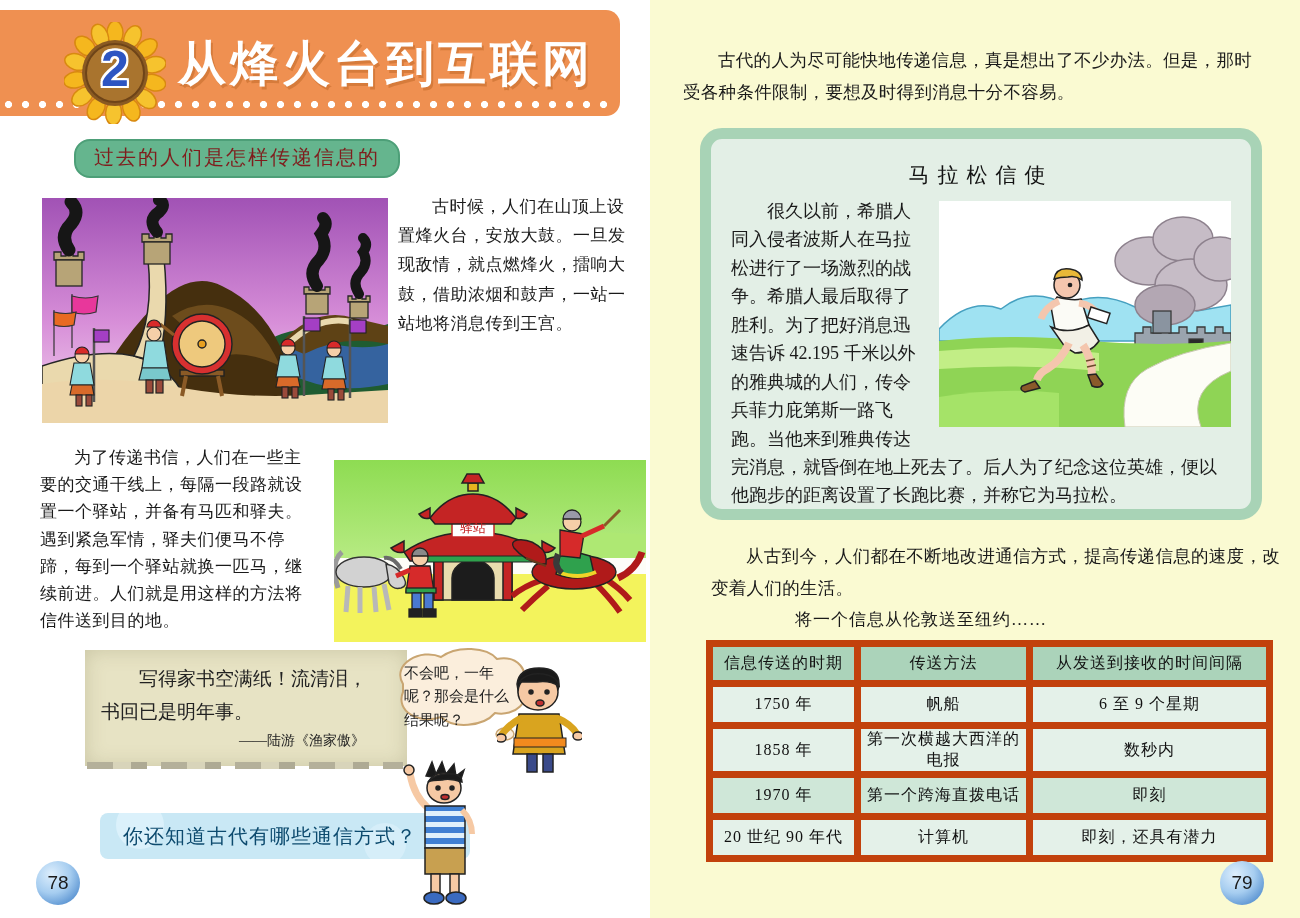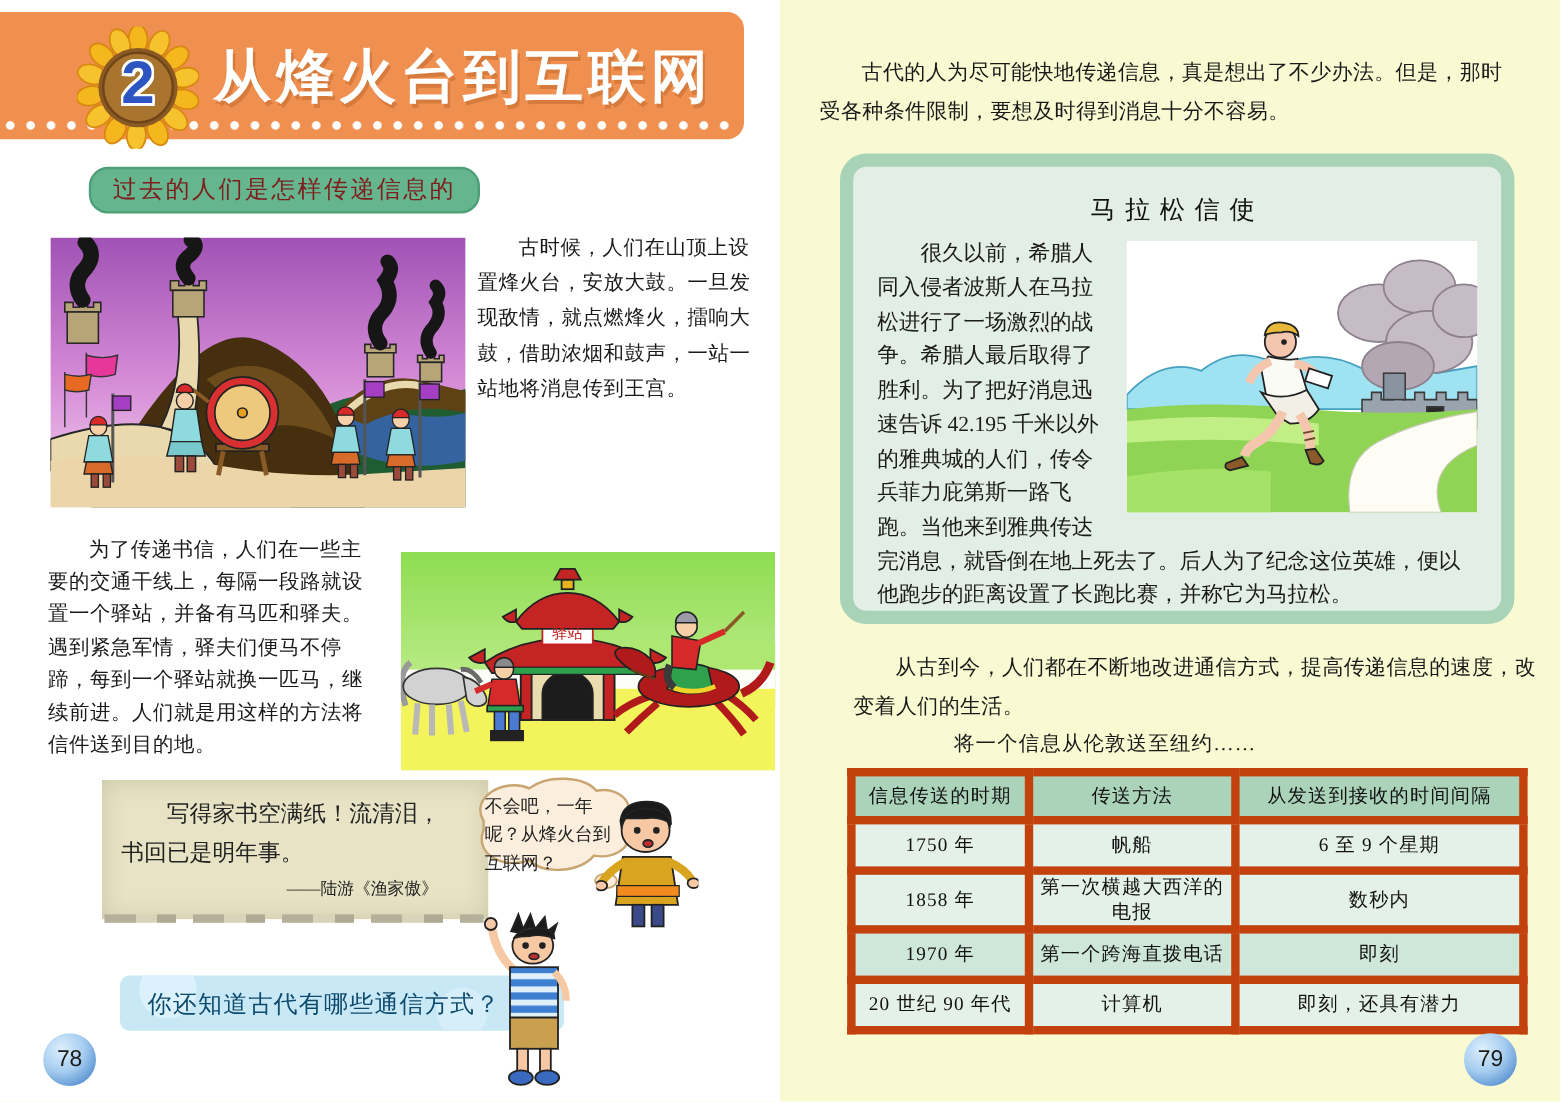--- a/index.html
+++ b/index.html
@@ -322,21 +322,21 @@
     <div class="poem-tear"></div>
   </div>
 
   <div class="bubble illus">
     <svg width="160" height="112" viewBox="0 0 160 112">
       <path d="M22 42 C 10 22, 40 6, 60 15 C 76 3, 106 5, 116 17 C 136 13, 150 29, 140 43 C 152 59, 134 75, 114 71 C 102 85, 72 87, 60 75 C 38 83, 14 69, 22 50 Z" fill="#fbeedc" stroke="#c9a571" stroke-width="2"></path>
       <ellipse cx="124" cy="92" rx="9" ry="6" fill="#fbeedc" stroke="#c9a571" stroke-width="1.5"></ellipse>
       <ellipse cx="138" cy="104" rx="5" ry="3.5" fill="#fbeedc" stroke="#c9a571" stroke-width="1.5"></ellipse>
     </svg>
   </div>
-  <div class="bubble-text">不会吧，一年呢？从烽火台到互联网？</div>
+  <div class="bubble-text">不会吧，一年呢？那会是什么结果呢？</div>
 
   <div class="illus" style="left:497px;top:658px;">
     <svg width="85" height="120" viewBox="0 0 85 120">
       <g stroke="#222" stroke-width="1.5">
         <path d="M20 26 q2 -16 22 -16 q20 0 20 16 q0 6 -4 10 l-36 2 Z" fill="#1a1a1a"></path>
         <ellipse cx="41" cy="34" rx="20" ry="18" fill="#f6c9a4"></ellipse>
         <path d="M22 24 q8 -10 24 -8 q14 2 16 12 q-10 -6 -22 -4 q-12 0 -18 0 Z" fill="#1a1a1a"></path>
         <circle cx="34" cy="34" r="2" fill="#222"></circle>
           <circle cx="50" cy="34" r="2" fill="#222"></circle>
         <ellipse cx="43" cy="45" rx="4" ry="3" fill="#c03030"></ellipse>

